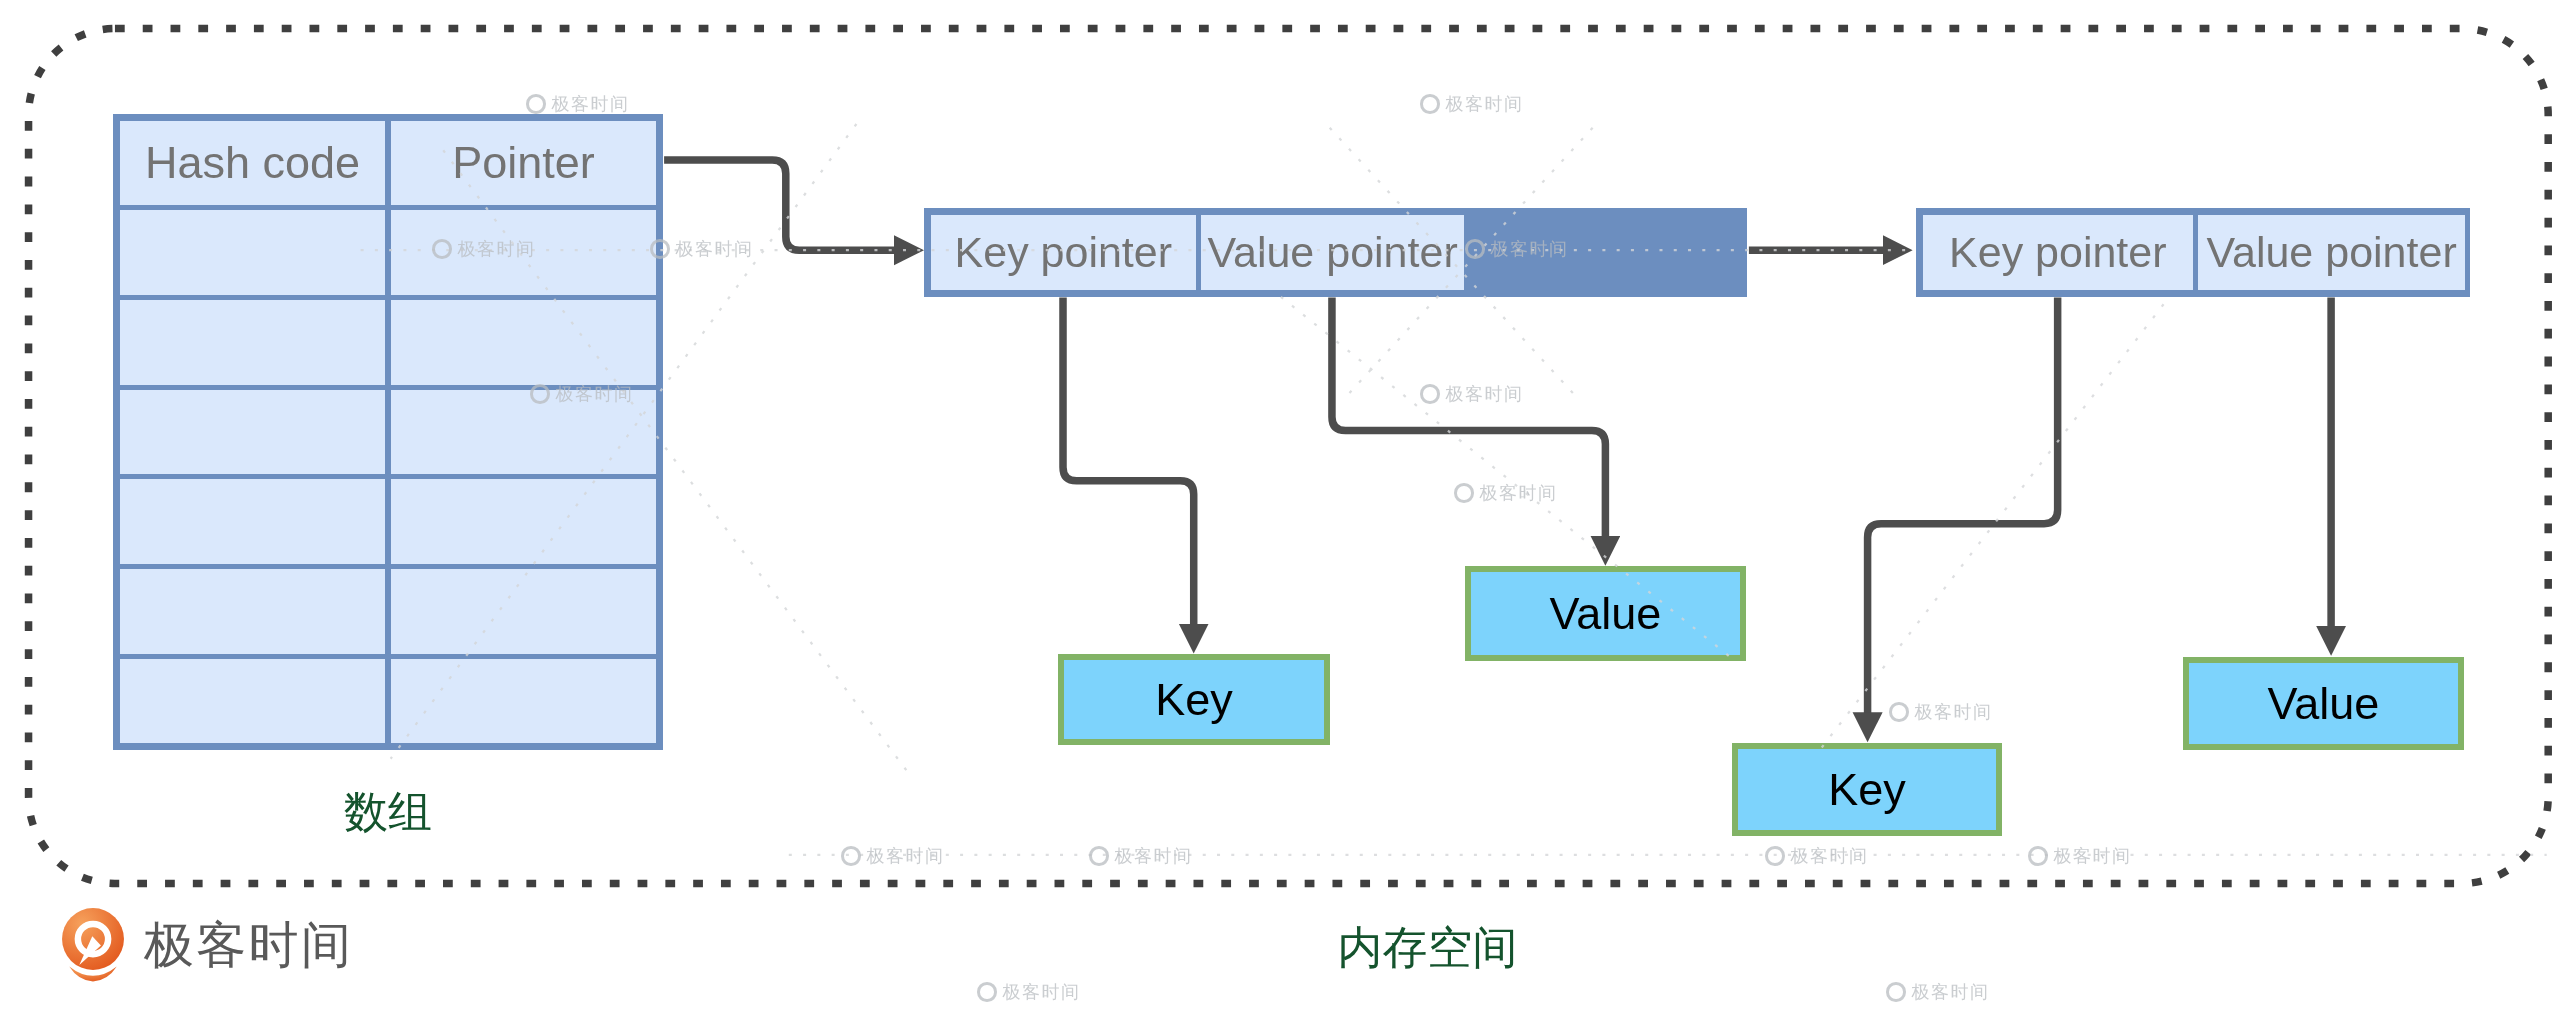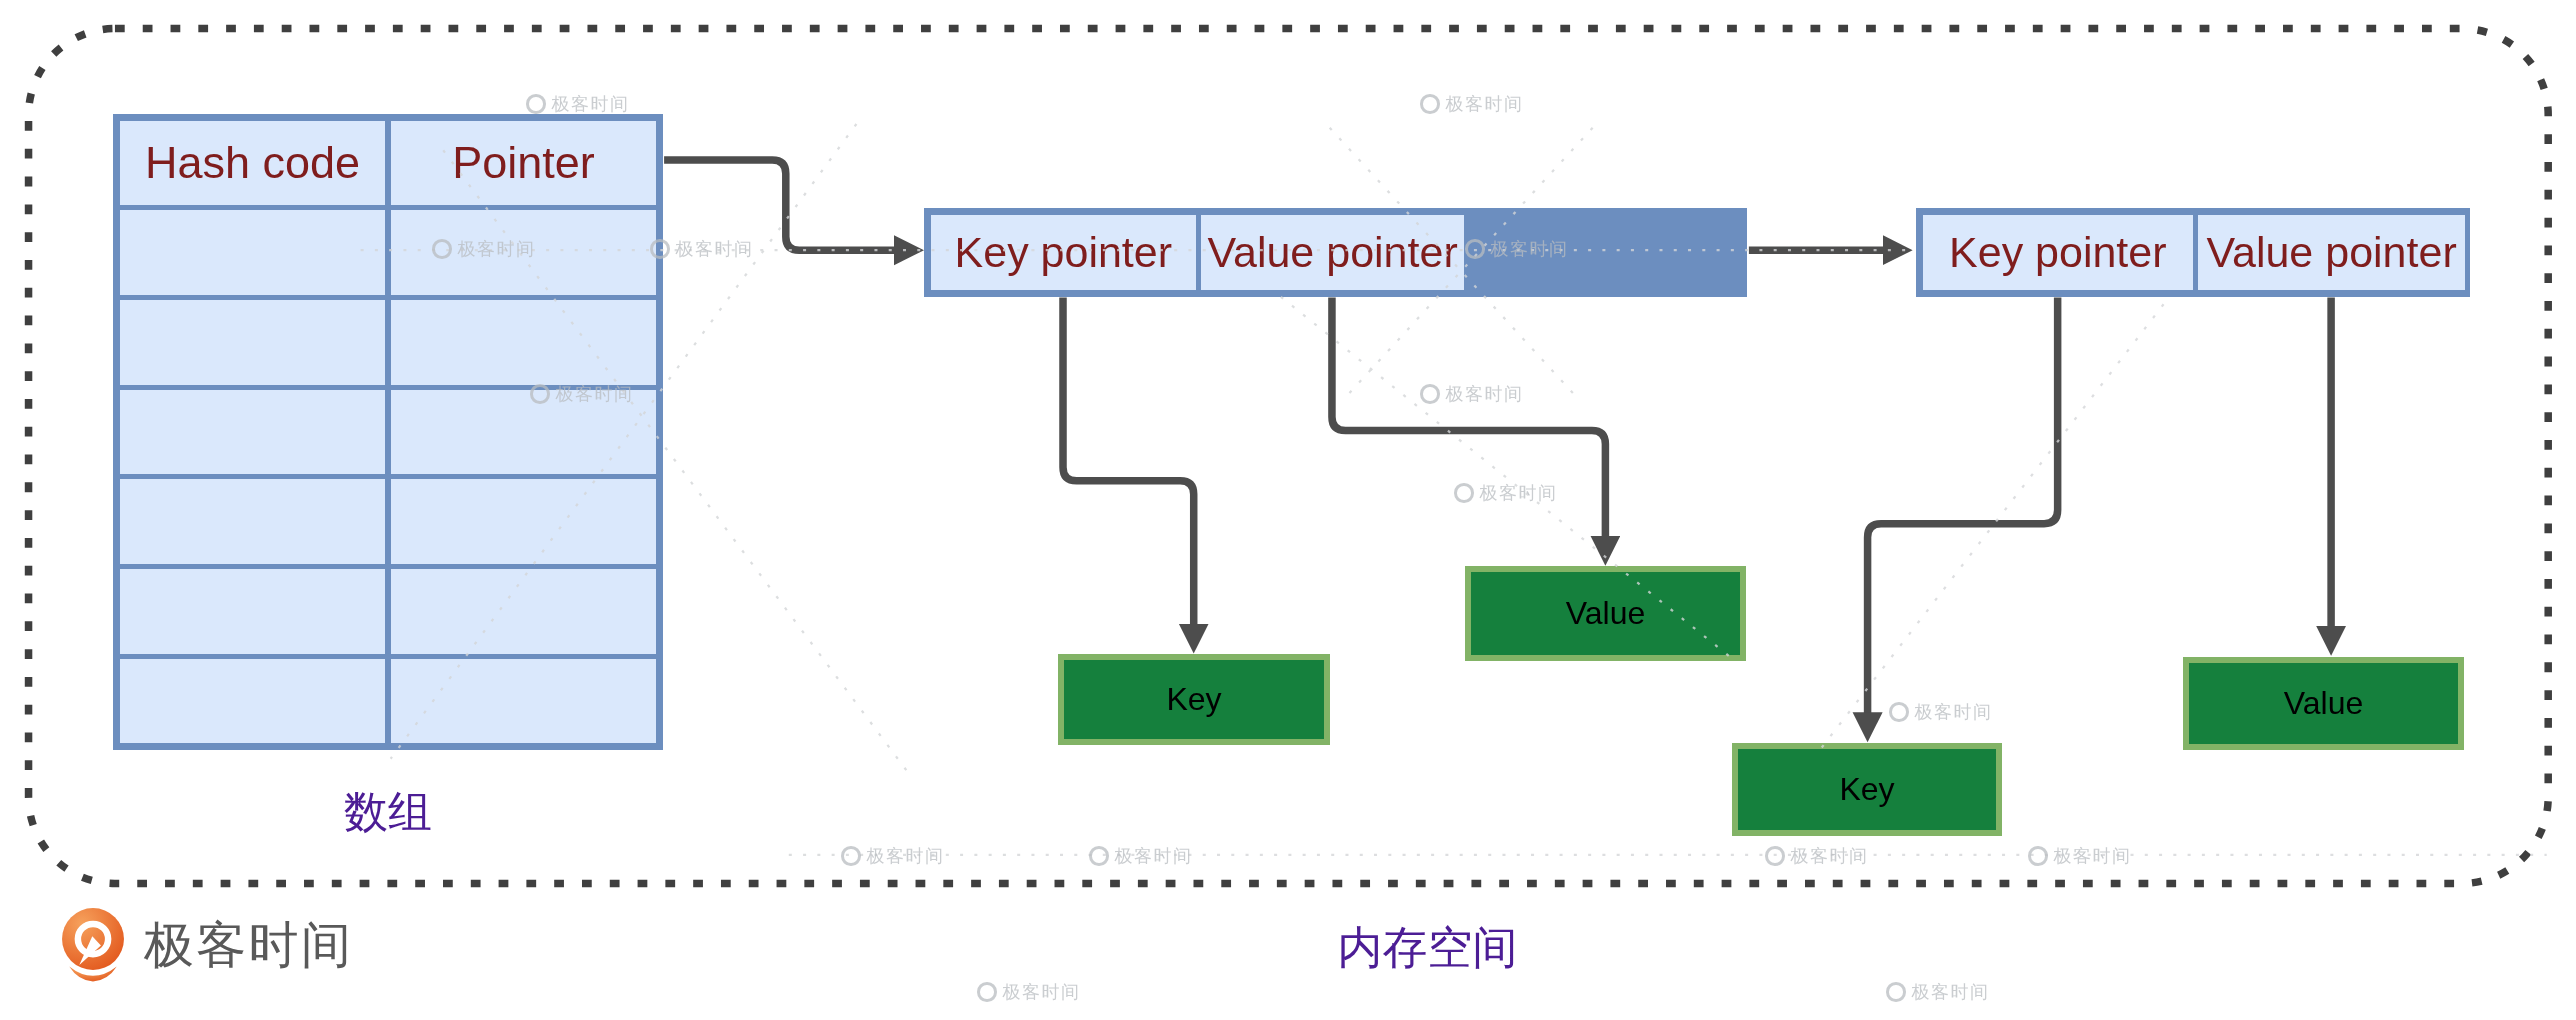--- a/index.html
+++ b/index.html
@@ -20,21 +20,21 @@
     background:#6c8ebf;
     display:grid;
     gap:5.3px;
     padding:6.8px;
     box-sizing:border-box;
     z-index:3;
   }
   .bluebox .cell{
     background:#dae8fc;
     display:flex;align-items:center;justify-content:center;
-    color:#7f1d1d;
+    color:#737373;
     font-size:43px;
     white-space:nowrap;
     overflow:hidden;
   }
   .array-table{
     left:113px;top:114px;width:550px;height:636px;
     grid-template-columns:1fr 1fr;
     grid-auto-rows:1fr;
   }
   .array-table .cell.head{font-size:45px;}
@@ -43,34 +43,34 @@
     grid-template-columns:265px 263px 273px;
   }
   .node2{
     left:1916px;top:208px;width:554px;height:89px;
     grid-template-columns:270px 267px;
   }
 
   
   .greenbox{
     position:absolute;
-    background:#15803d;
+    background:#7dd3fc;
     border:6.8px solid #82b366;
     box-sizing:border-box;
     display:flex;align-items:center;justify-content:center;
-    font-size:32px;color:#000;
+    font-size:45px;color:#000;
     z-index:3;
   }
   .key1{left:1058px;top:654px;width:272px;height:91px;}
   .value1{left:1465px;top:566px;width:281px;height:95px;}
   .key2{left:1732px;top:743px;width:270px;height:93px;}
   .value2{left:2183px;top:657px;width:281px;height:93px;}
 
   
-  .label{position:absolute;color:#4c1d95;text-align:center;z-index:3;white-space:nowrap;}
+  .label{position:absolute;color:#14532d;text-align:center;z-index:3;white-space:nowrap;}
   .array-label{left:113px;top:783px;width:550px;font-size:44px;}
   .memory-label{left:1052px;top:918px;width:751px;font-size:45px;}
 
   
   .logo{position:absolute;left:57px;top:907px;display:flex;align-items:center;gap:15px;z-index:4;}
   .logo-mark{width:72px;height:77px;display:block;}
   .logo-text{font-size:50px;color:#595959;letter-spacing:2.3px;white-space:nowrap;}
 
   
   .wm{

